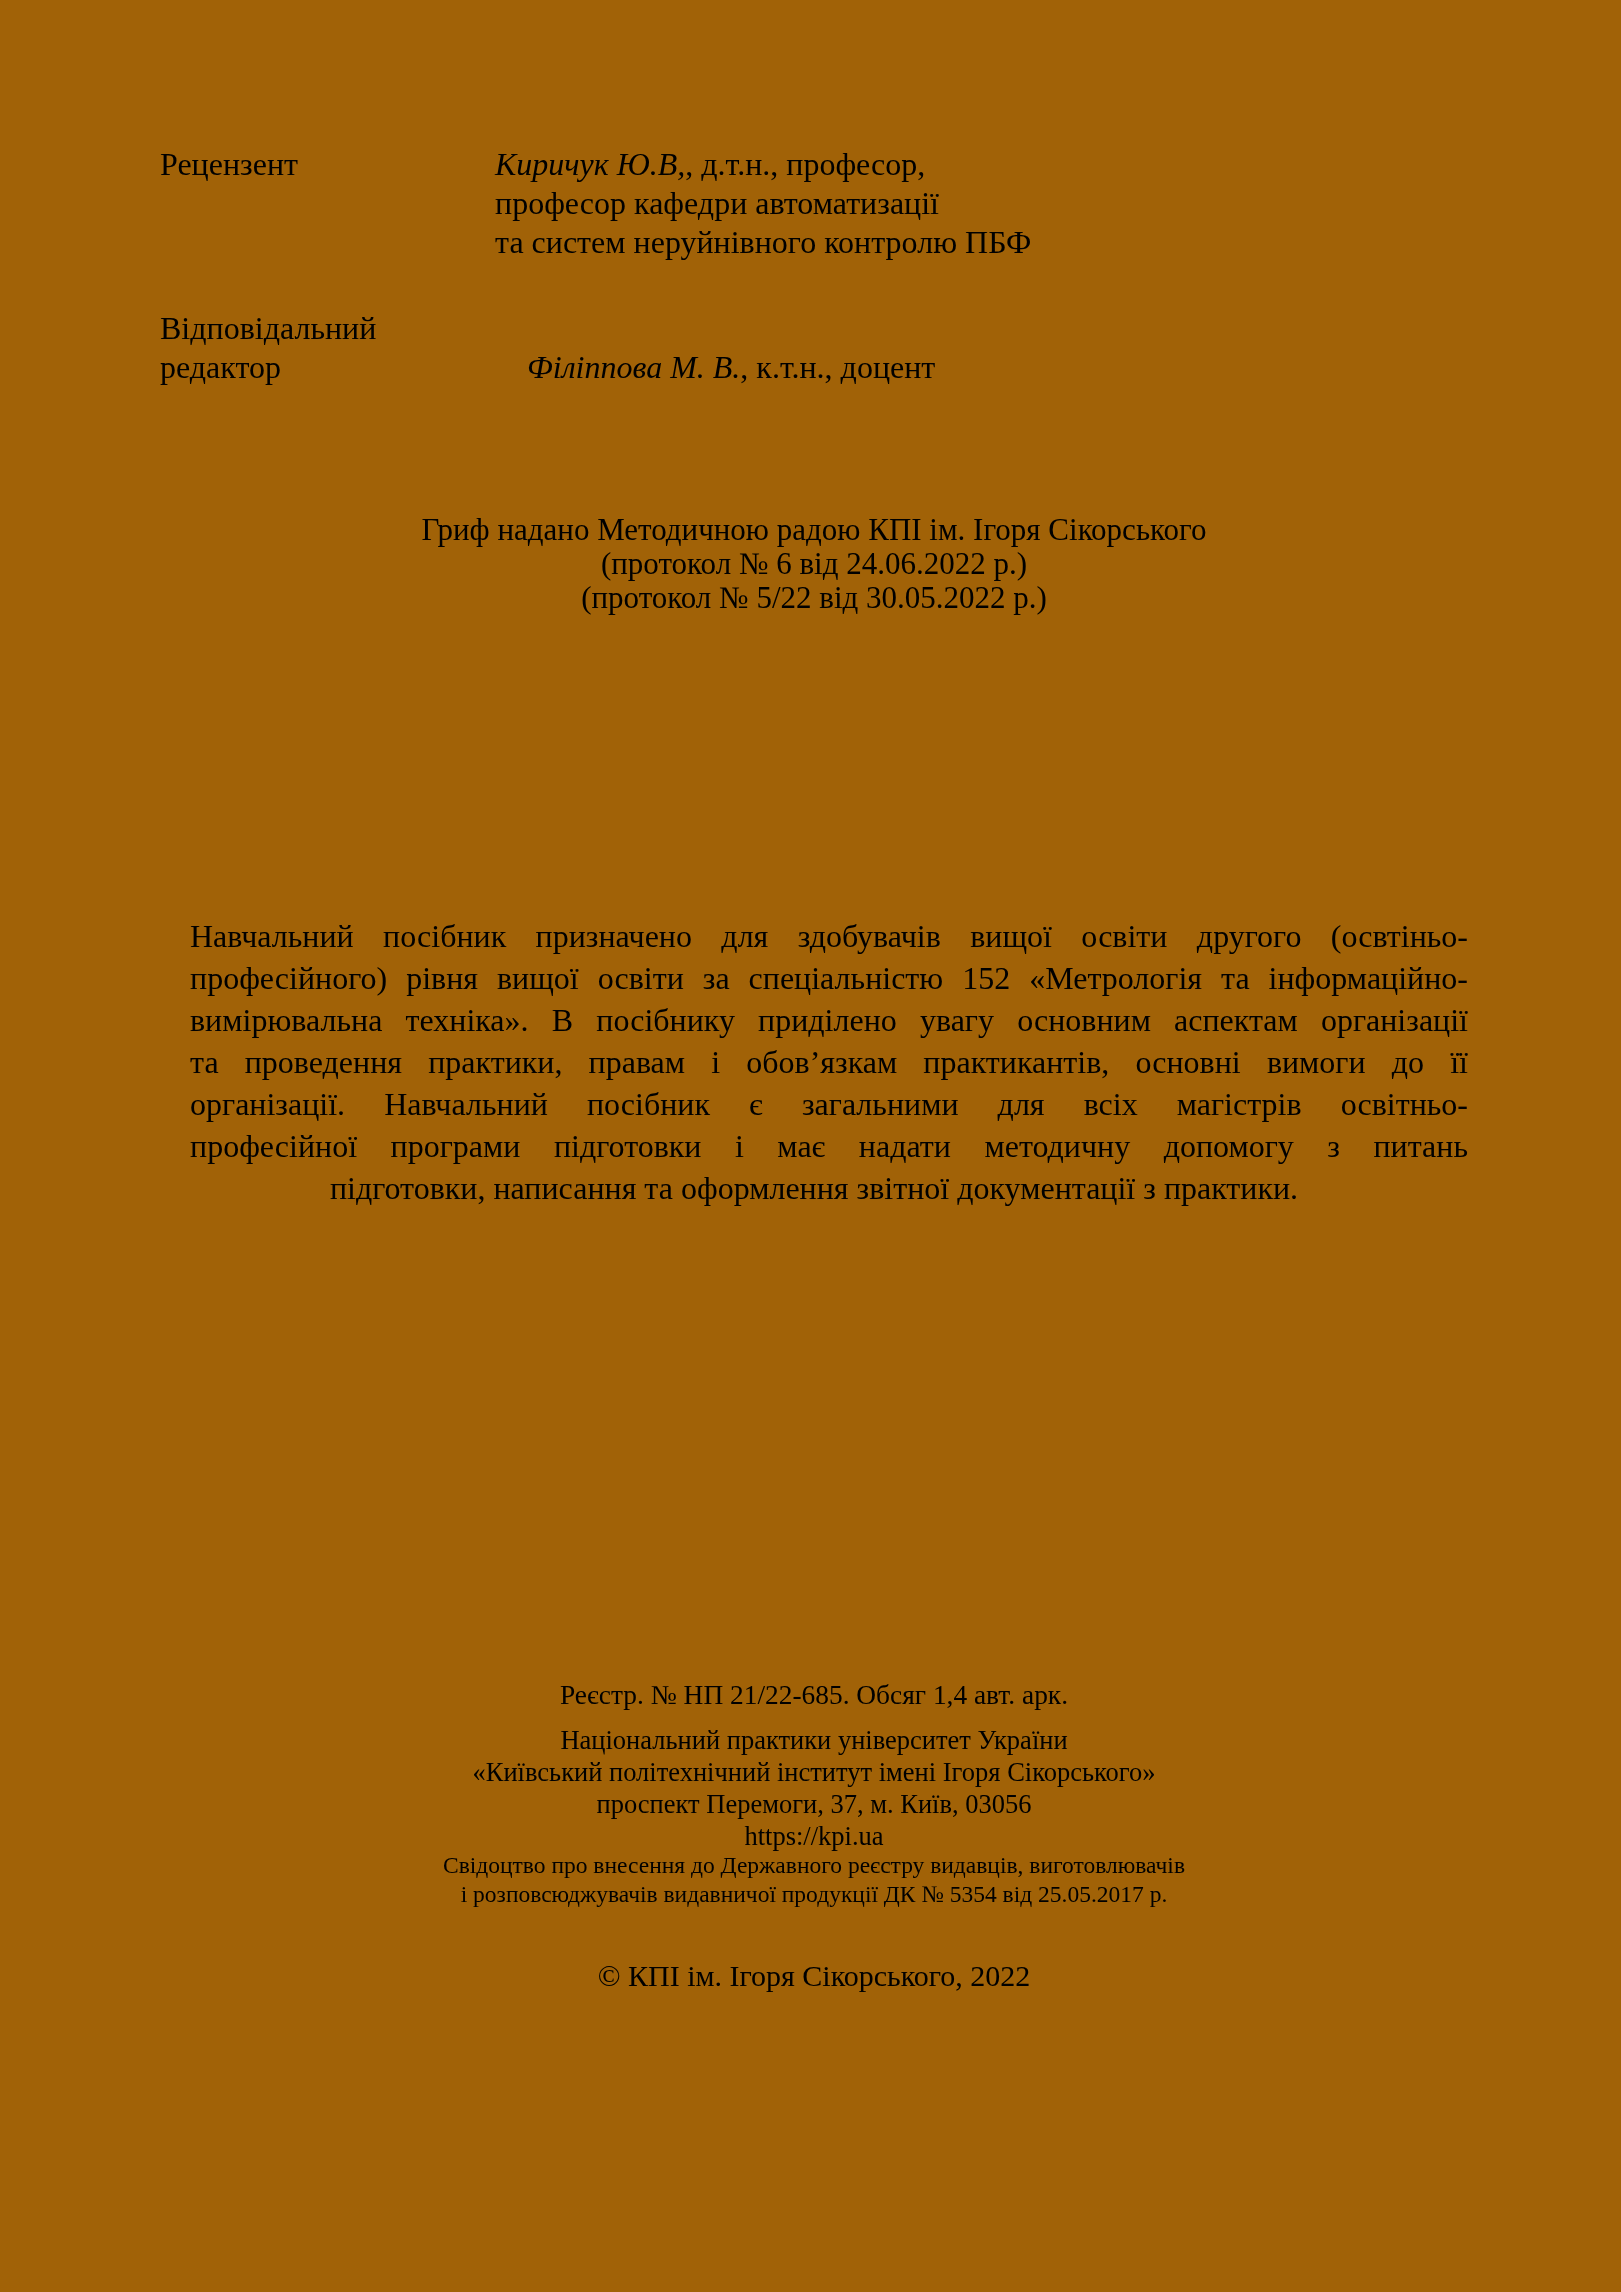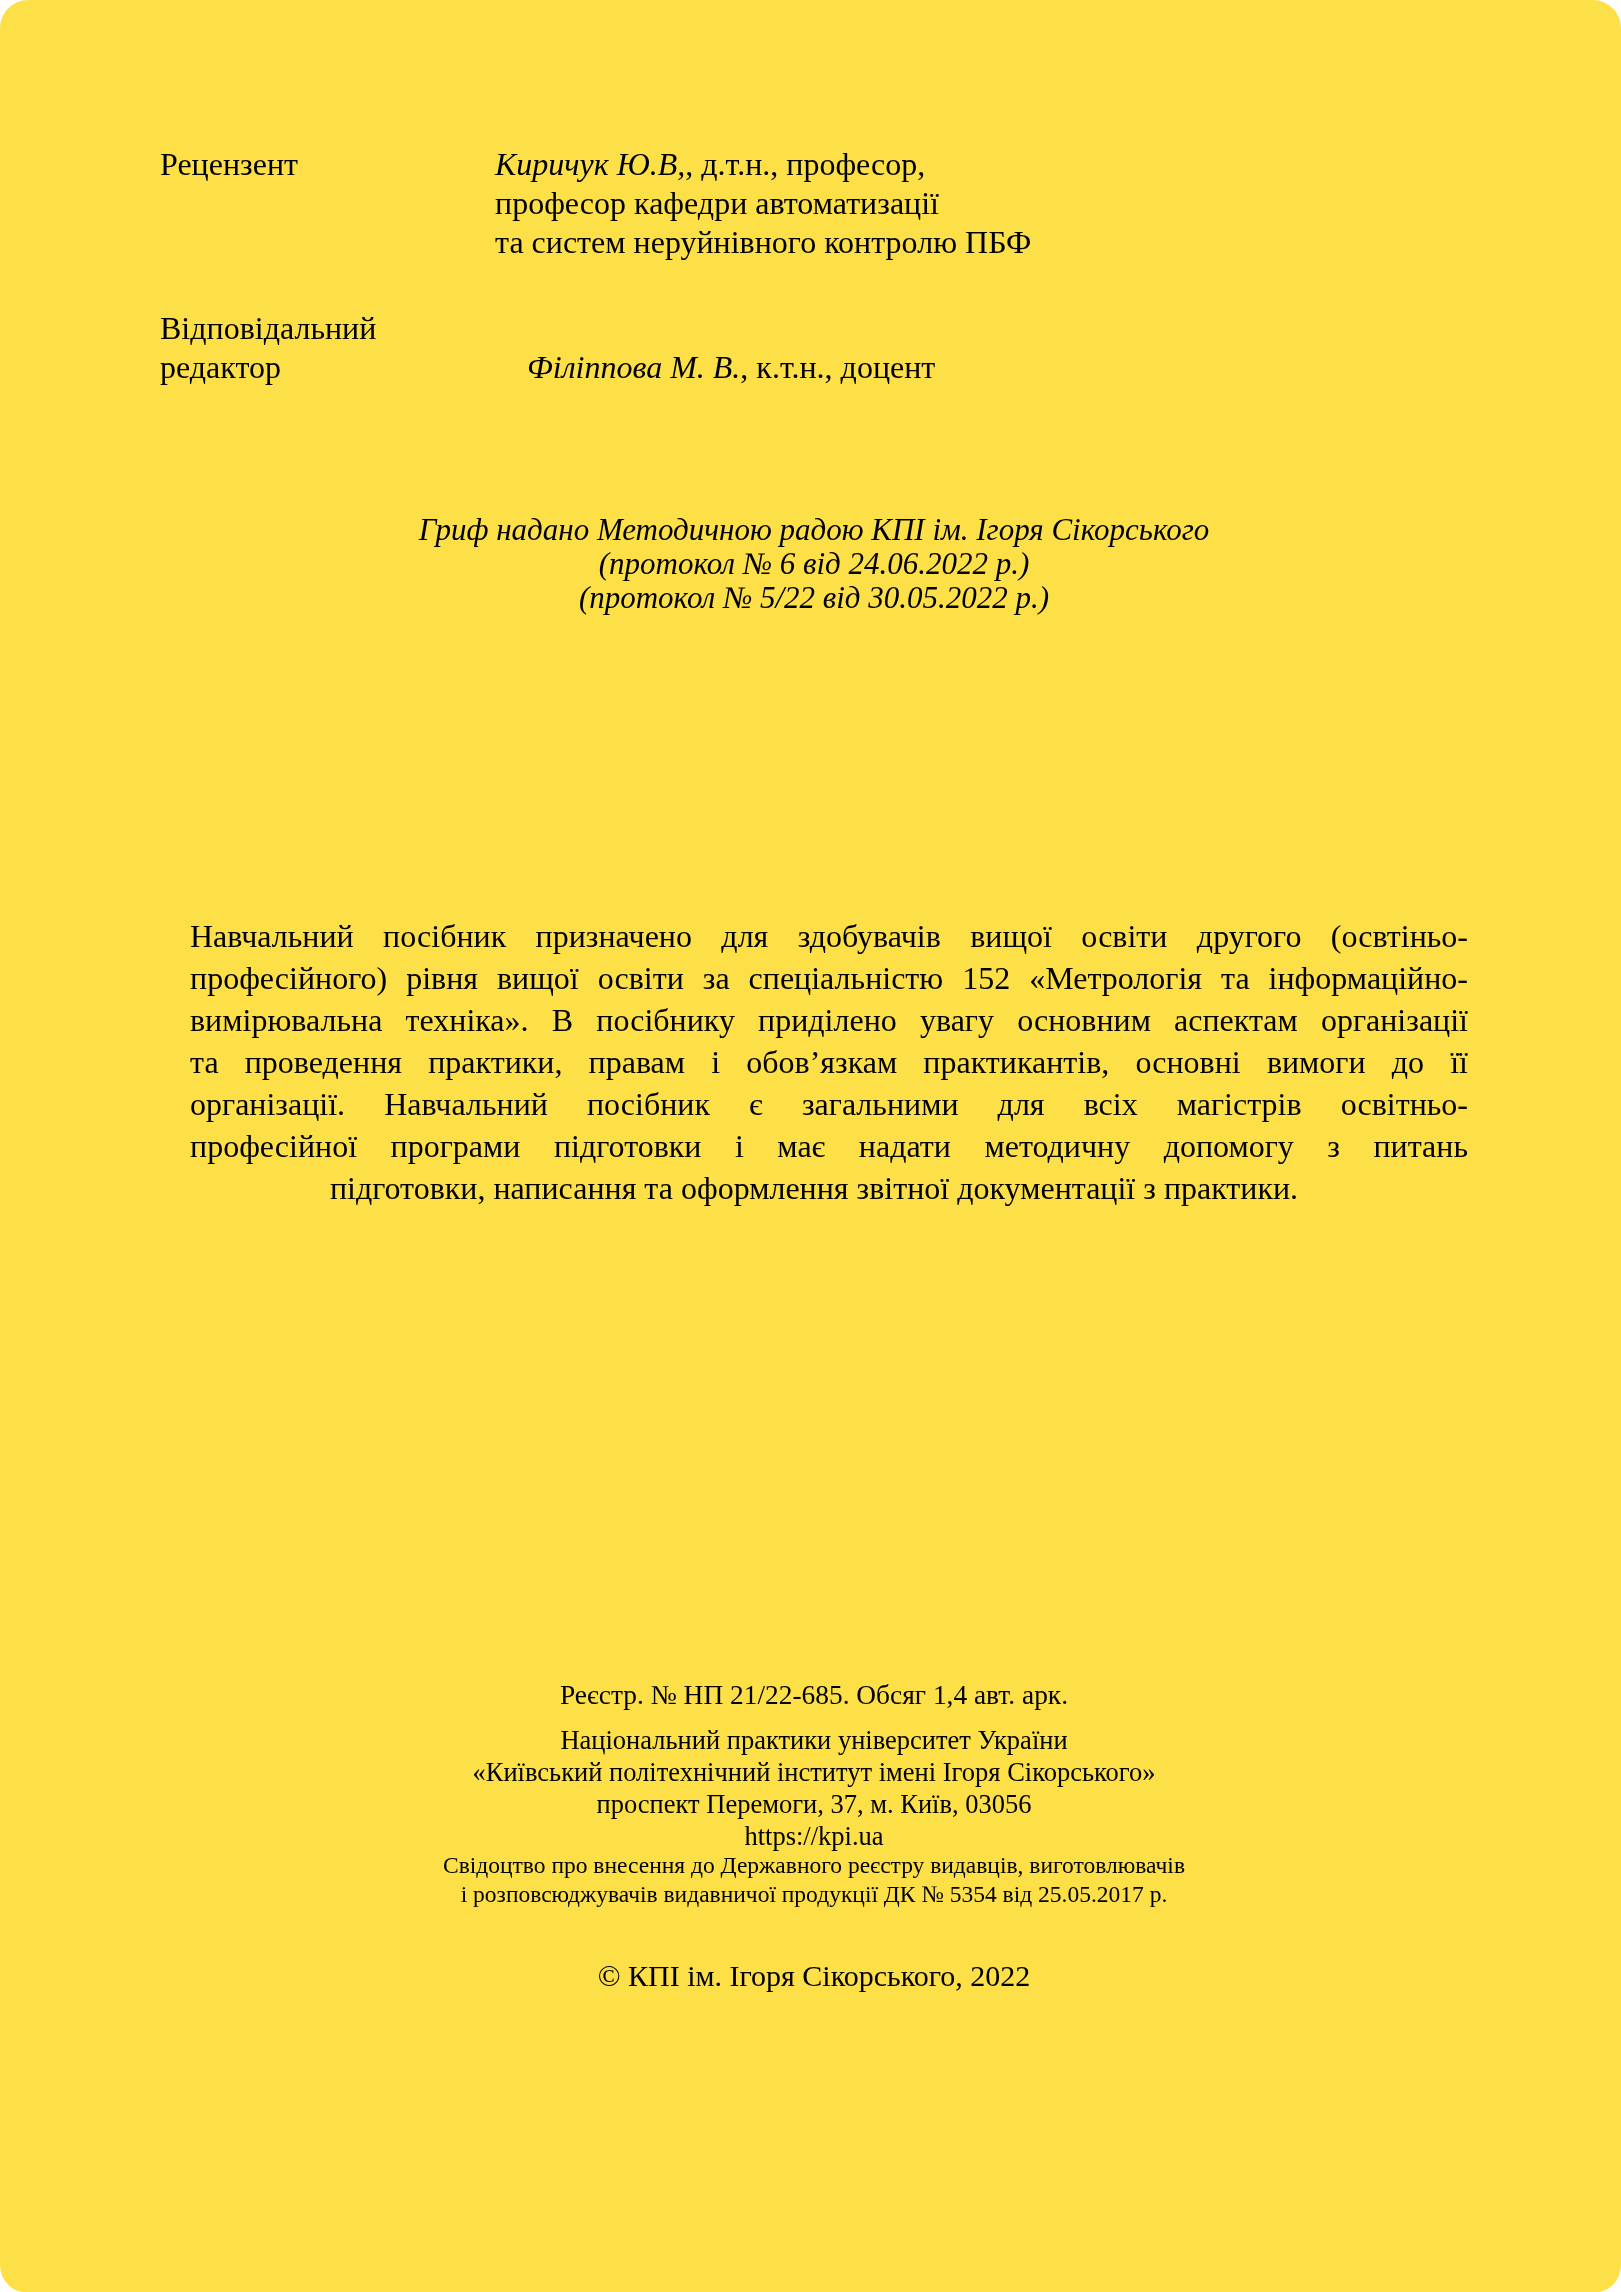--- a/index.html
+++ b/index.html
@@ -1,38 +1,37 @@
 <!DOCTYPE html>
 <html><head>
 <meta charset="utf-8">
 <style>
   html, body { margin: 0; padding: 0; background: #ffffff; }
   .page {
     position: relative;
     width: 1621px;
     height: 2293px;
-    background: #fde047;
+    background: #a16207;
     color: #000000;
     font-family: "Liberation Serif", serif;
     overflow: hidden;
-    border-radius: 28px;
   }
   .block { position: absolute; left: 160px; width: 1308px; }
 
   
   .credits { top: 145px; font-size: 32px; line-height: 39px; }
   .row { display: flex; }
   .label-col { width: 335px; flex: none; }
   .value-col { flex: 1; }
   .editor-row { margin-top: 47px; gap: 32px; }
   .value-pad { padding-top: 39px; }
   .it { font-style: italic; margin-top: 39px; }
 
   
-  .approval { top: 513px; text-align: center; font-style: italic; font-size: 31px; line-height: 34px; }
+  .approval { top: 513px; text-align: center; font-size: 31px; line-height: 34px; }
 
   
   .annotation { top: 915px; font-size: 32px; line-height: 42px; }
   .jline { text-align: justify; text-align-last: justify; margin-left: 30px; }
   .jlast { text-align: center; }
 
   
   .registry { top: 1678px; text-align: center; font-size: 27.4px; line-height: 35px; }
   .publisher { top: 1724px; text-align: center; font-size: 26.5px; line-height: 32px; }
   .certificate { top: 1851px; text-align: center; font-size: 23.5px; line-height: 29px; }

